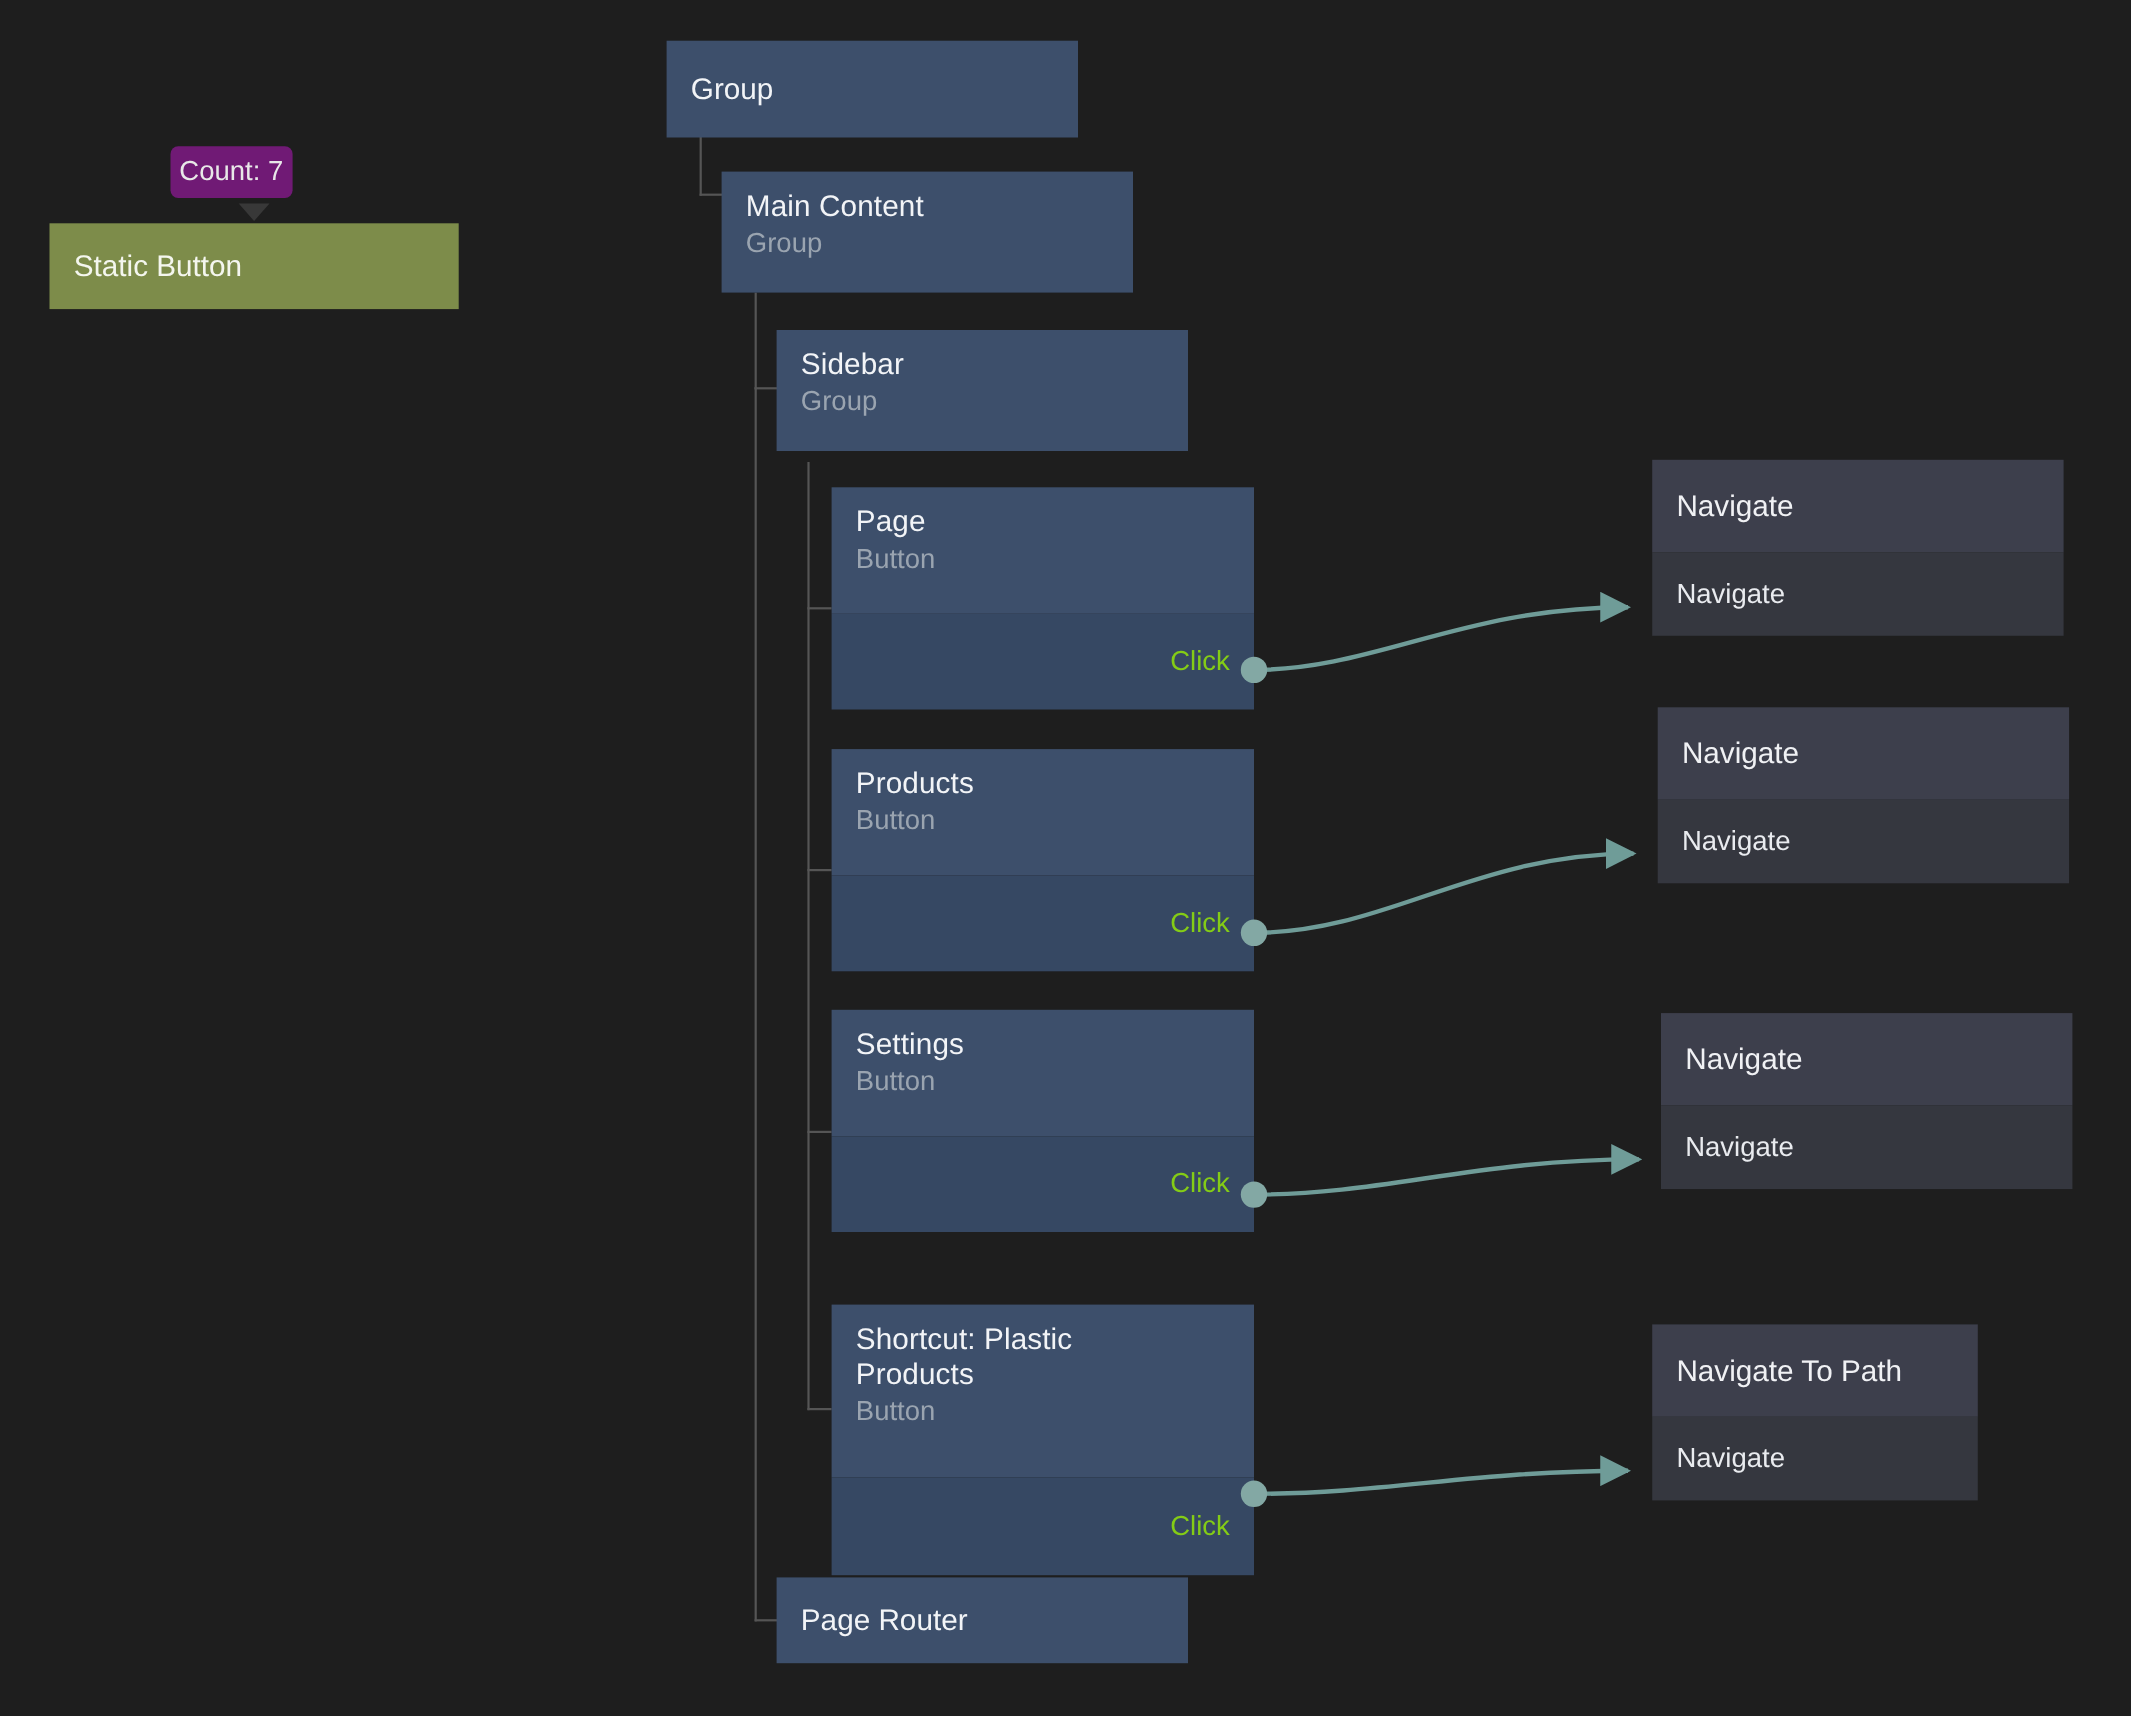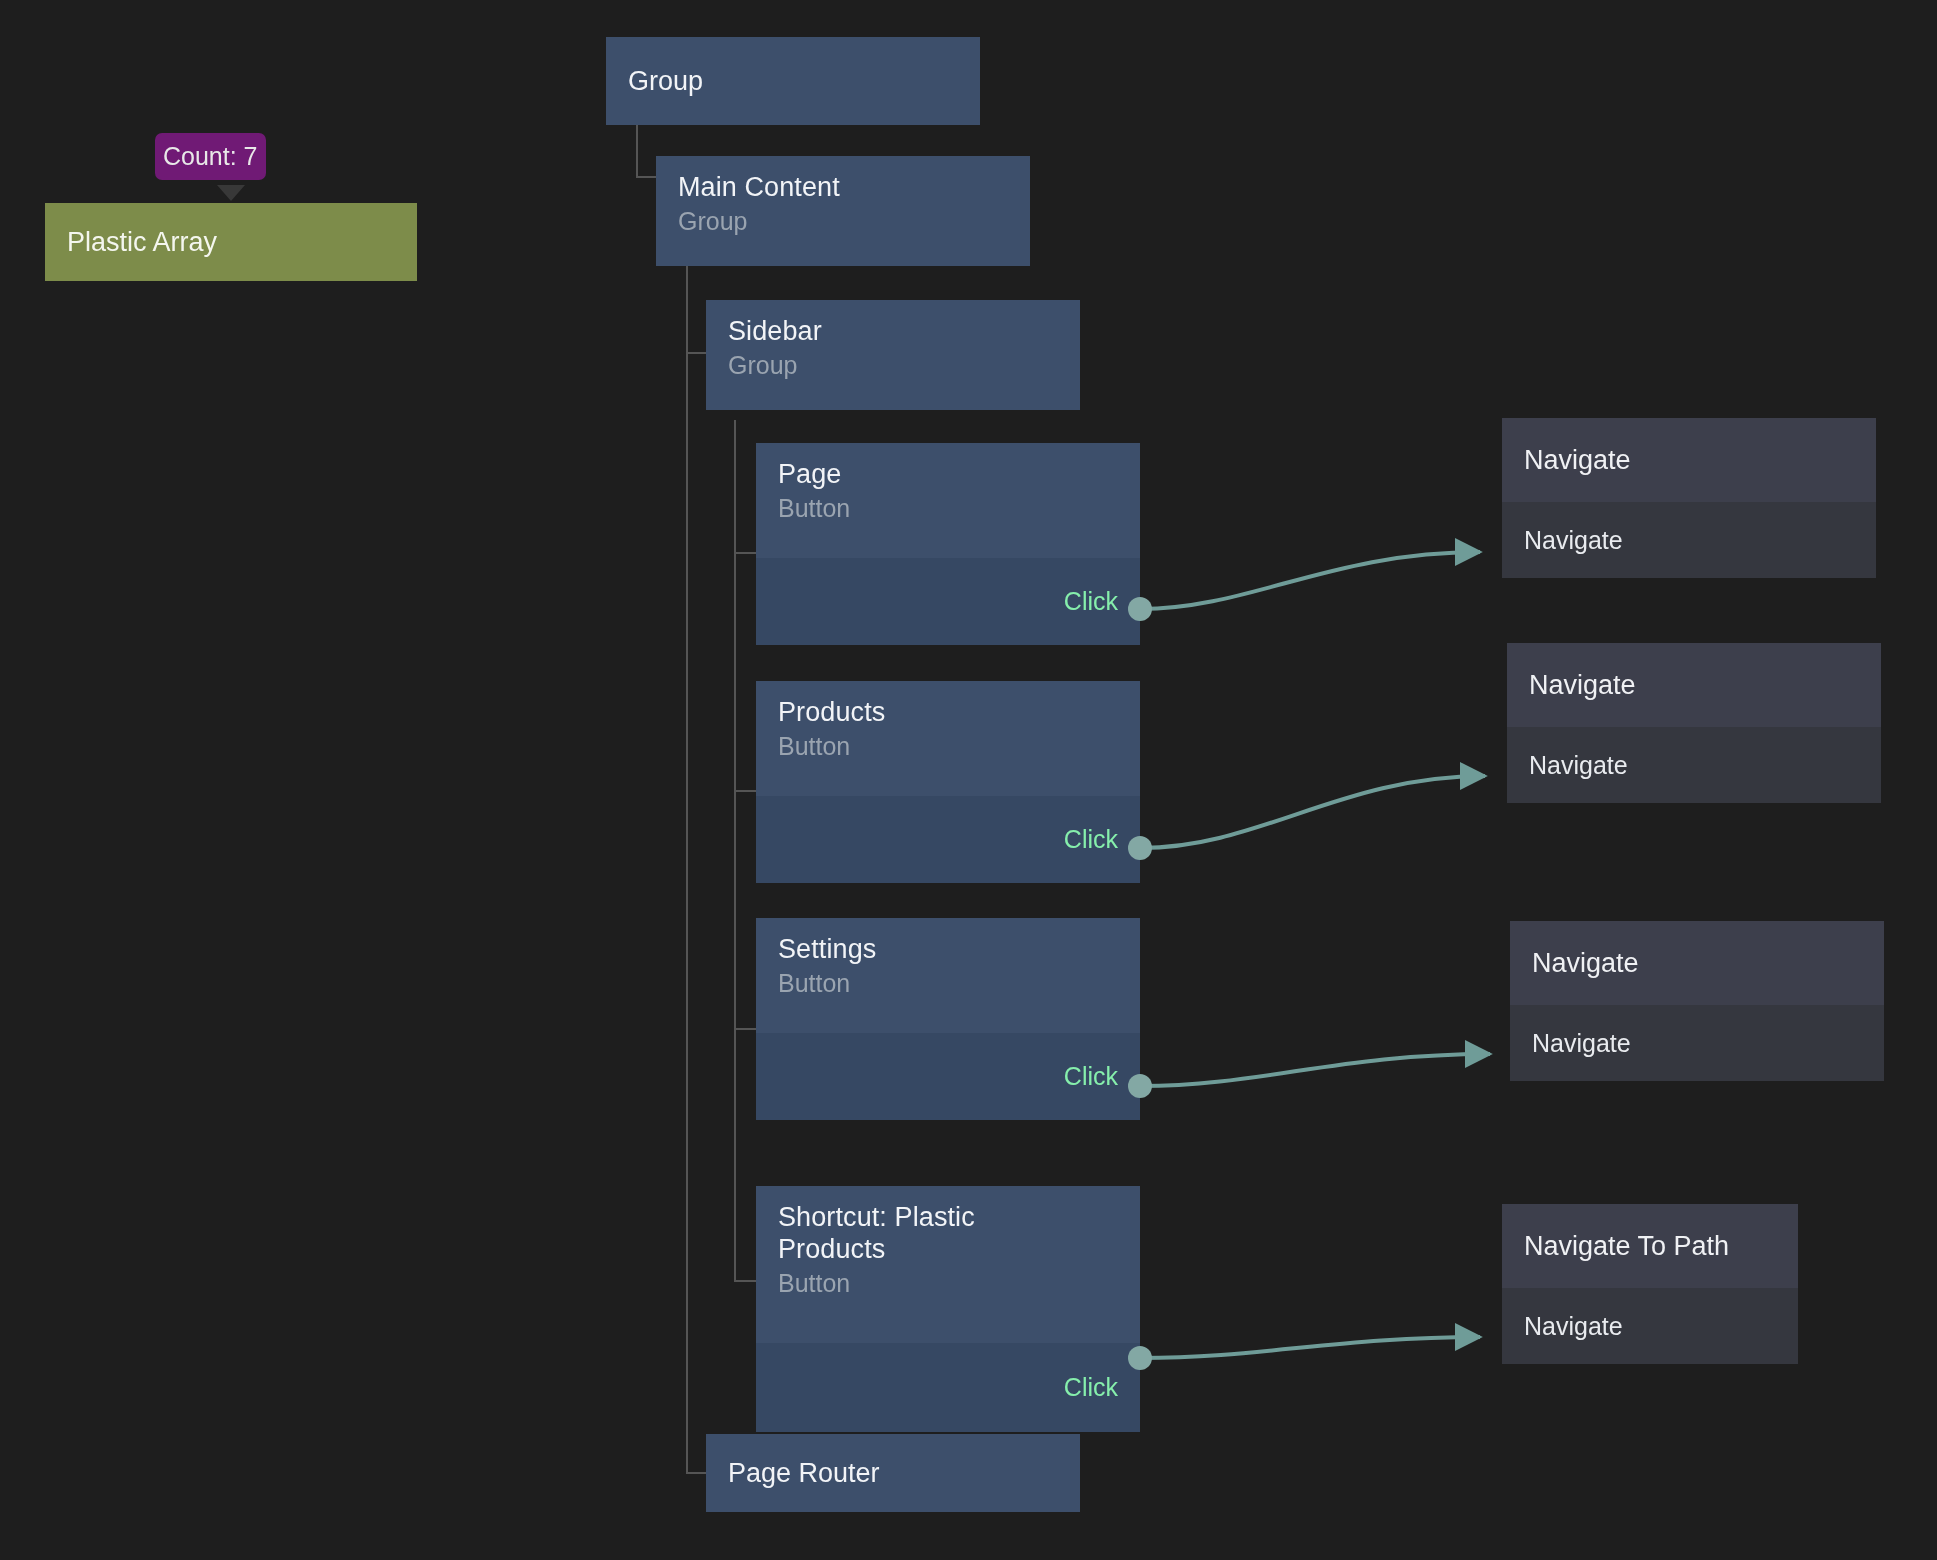--- a/index.html
+++ b/index.html
@@ -58,21 +58,21 @@
   }
   .enode .port-row {
     position: relative;
     display: flex;
     align-items: center;
     justify-content: flex-end;
     height: 100%;
     padding-right: 22px;
   }
   .enode .port-label {
-    color: #86efac;
+    color: #84cc16;
     font-size: 25px;
   }
 
   
   .snode {
     position: absolute;
     background: #3d4f6b;
     display: flex;
     align-items: center;
     padding-left: 22px;
@@ -177,21 +177,21 @@
 
     <path d="M 1140 1358 C 1260 1358, 1340 1337, 1480 1337" stroke="#6f9c98" stroke-width="4" fill="none" marker-end="url(#arrow)"></path>
   </svg>
 
   <div class="tooltip" style="left:155px; top:133px;">
     <span class="label">Count: 7</span>
   </div>
   <div class="tooltip-arrow" style="left:217px; top:185px;"></div>
 
   <div class="gnode" style="left:45px; top:203px; width:372px; height:78px;">
-    <span class="title">Plastic Array</span>
+    <span class="title">Static Button</span>
   </div>
 
   <div class="snode" style="left:606px; top:37px; width:374px; height:88px;">
     <span class="title">Group</span>
   </div>
 
   <div class="enode" style="left:656px; top:156px; width:374px; height:110px;">
     <div class="head" style="height:110px;">
       <div class="title">Main Content</div>
       <div class="subtitle">Group</div>

